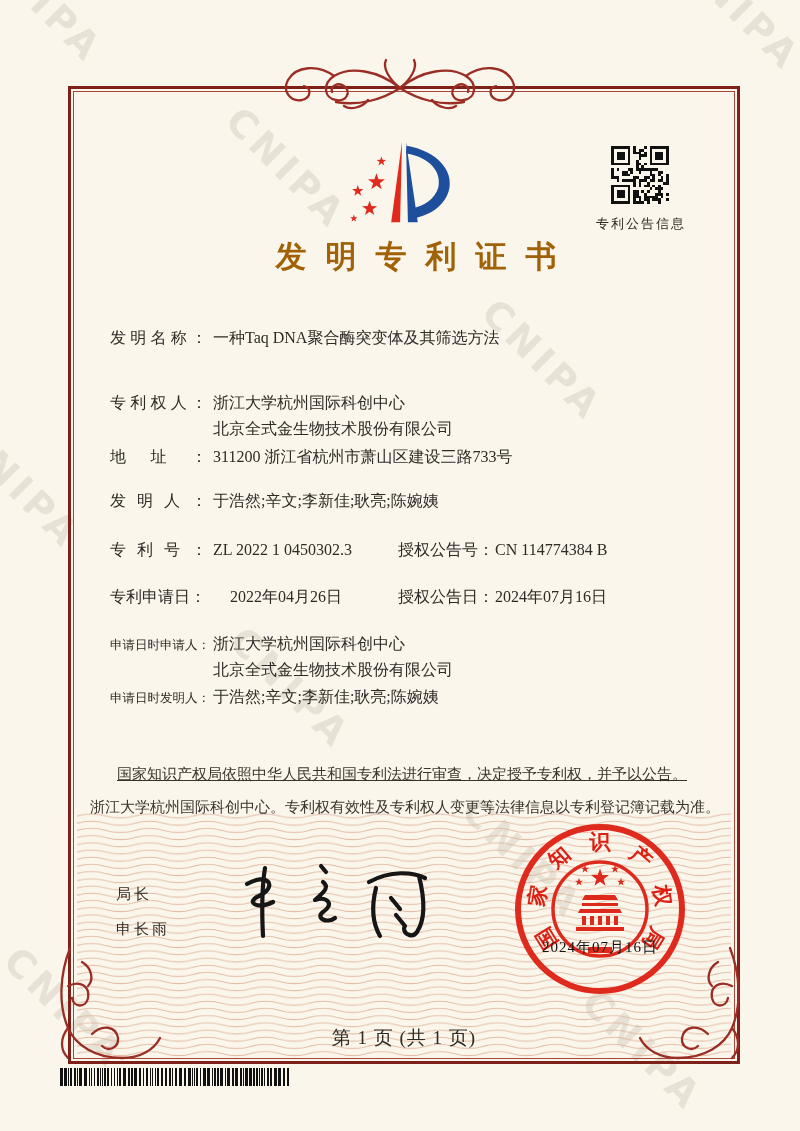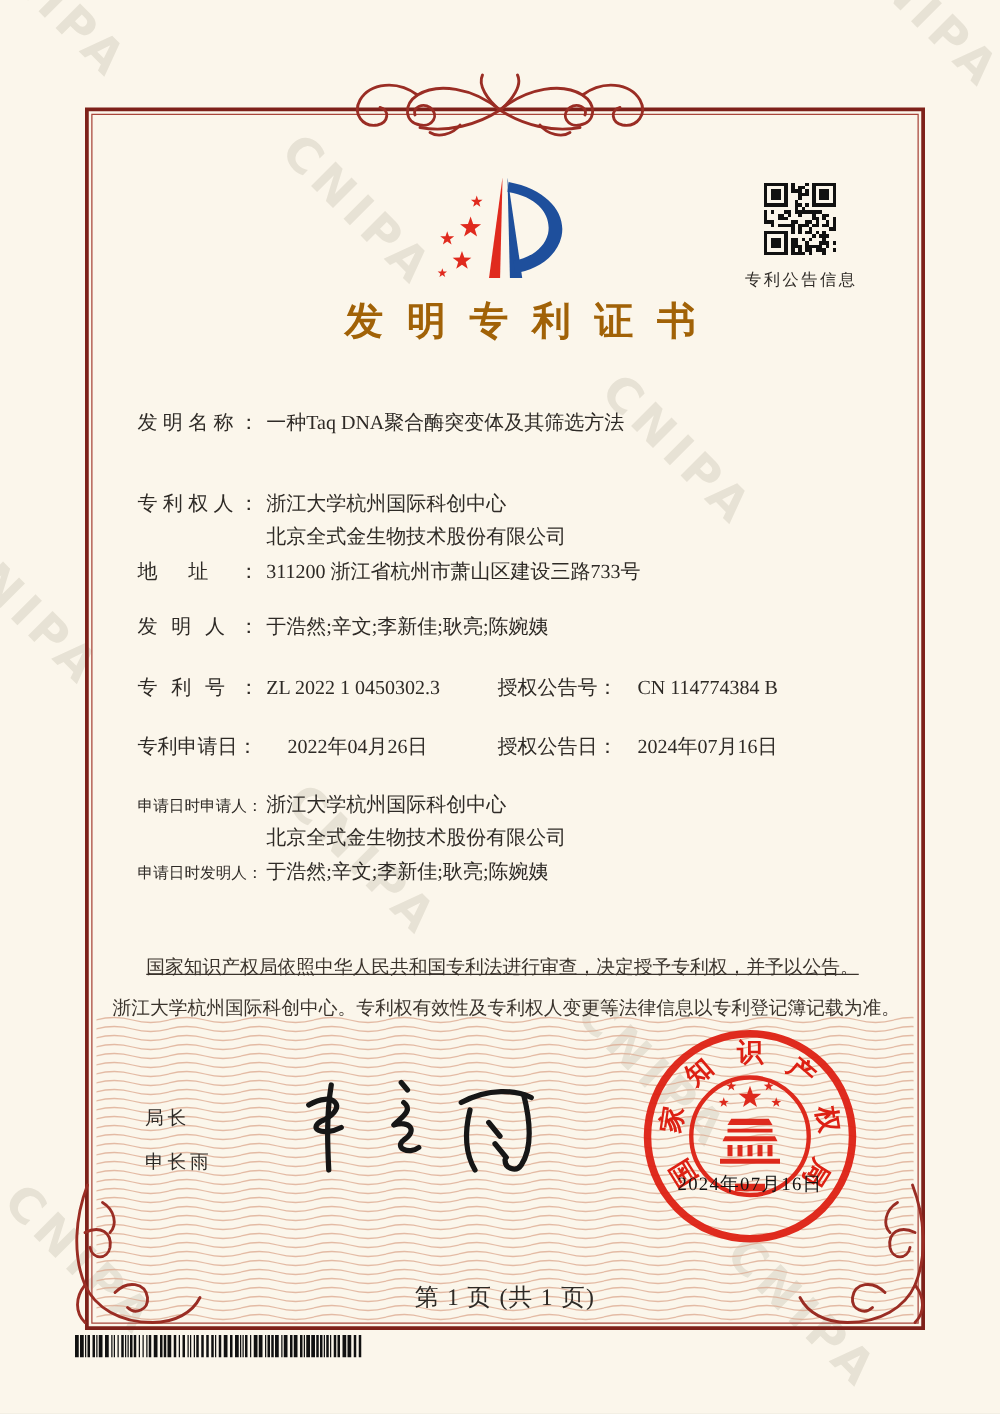--- a/index.html
+++ b/index.html
@@ -33,21 +33,21 @@
          font-size:31px;font-weight:bold;letter-spacing:19px;padding-left:19px;
          box-sizing:border-box;color:#a16207;z-index:3;margin-left:12px;}
   
   .row{position:absolute;left:110px;font-size:16px;white-space:nowrap;z-index:3;}
   .lbl{display:inline-block;width:97px;text-align:justify;text-align-last:justify;
        margin-right:6px;vertical-align:baseline;}
   .lbl-sm{display:inline-block;width:97px;font-size:12.5px;text-align:justify;
           text-align-last:justify;margin-right:6px;}
   .line2{position:absolute;left:213px;font-size:16px;white-space:nowrap;z-index:3;}
   .rrow{position:absolute;left:398px;font-size:16px;white-space:nowrap;z-index:3;}
-  .rrow .rlbl{margin-right:16px;}
+  .rrow .rlbl{margin-right:1px;}
   .r1{top:328px}.r2{top:393px}.r2b{top:419px}.r3{top:447px}.r4{top:491px}
   .r5{top:540px}.r6{top:587px}.r7{top:634px}.r7b{top:660px}.r8{top:687px}
   
   .statement{position:absolute;left:90px;top:758px;width:630px;font-size:15px;
              line-height:33px;color:#3a332c;z-index:3;}
   .statement .ind{text-indent:27px;text-decoration:underline;}
   
   .sig-title{position:absolute;left:116px;top:885px;font-size:15px;letter-spacing:3px;z-index:3;}
   .sig-name{position:absolute;left:116px;top:920px;font-size:15px;letter-spacing:3px;z-index:3;}
   .sig-svg{position:absolute;left:233px;top:860px;z-index:3;}

